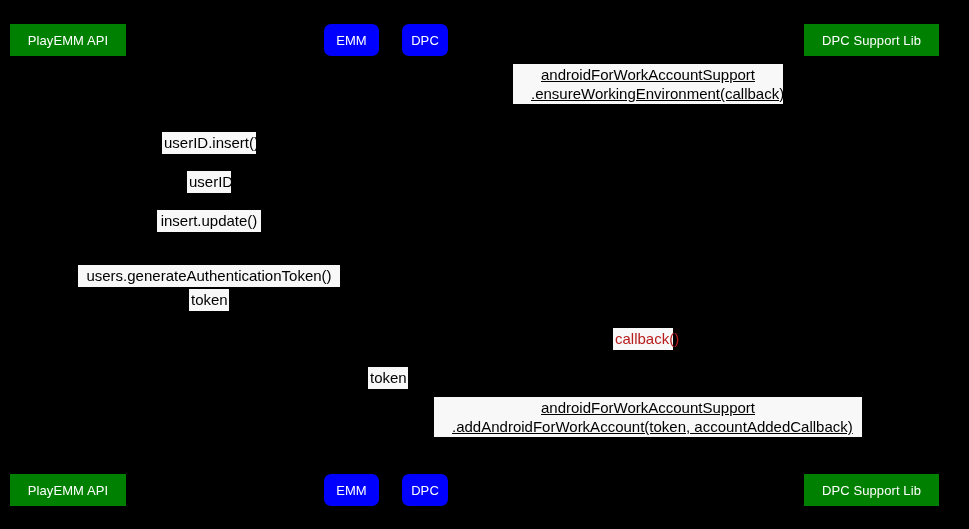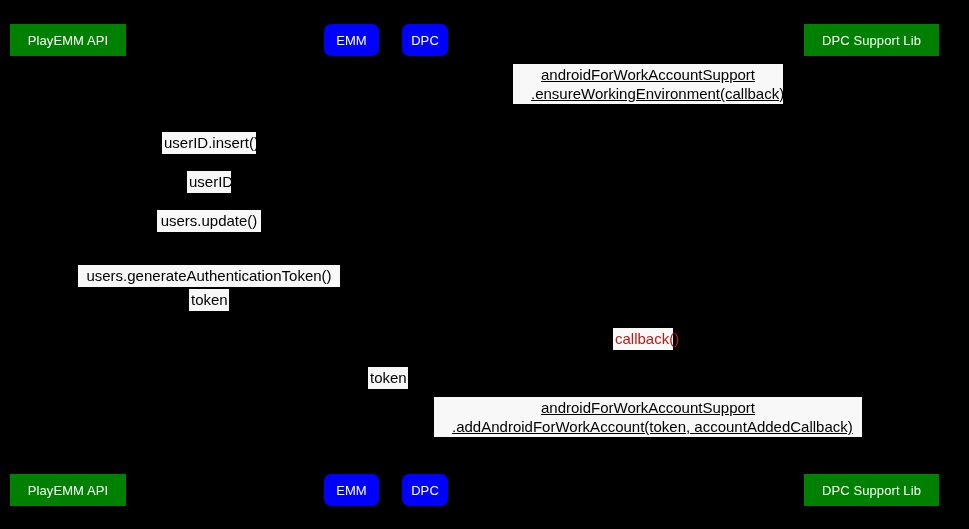--- a/index.html
+++ b/index.html
@@ -74,19 +74,19 @@
     </div>
     <div class="participant blue" style="left: 402px; top: 474px; width: 46px; height: 32px; background: rgb(0, 0, 255); color: rgb(255, 255, 255);">
       <span>DPC</span>
     </div>
     <div class="participant green" style="left: 804px; top: 474px; width: 135px; height: 32px; background: rgb(0, 128, 0); color: rgb(255, 255, 255);">
       <span>DPC Support Lib</span>
     </div>
     <div class="msg-label two-line" style="left: 513px; top: 64px; width: 270px; height: 40px; background: rgb(248, 248, 248); color: rgb(0, 0, 0);"><span class="msg-line">androidForWorkAccountSupport</span><span class="msg-line">.ensureWorkingEnvironment(callback)</span></div>
     <div class="msg-label" style="left: 162px; top: 132px; width: 94px; height: 22px; background: rgb(248, 248, 248); color: rgb(0, 0, 0);"><span class="msg-line">userID.insert()</span></div>
     <div class="msg-label" style="left: 187px; top: 171px; width: 44px; height: 22px; background: rgb(248, 248, 248); color: rgb(0, 0, 0);"><span class="msg-line">userID</span></div>
-    <div class="msg-label" style="left: 157px; top: 210px; width: 104px; height: 22px; background: rgb(248, 248, 248); color: rgb(0, 0, 0);"><span class="msg-line">users.update()</span></div>
+    <div class="msg-label" style="left: 157px; top: 210px; width: 104px; height: 22px; background: rgb(248, 248, 248); color: rgb(0, 0, 0);"><span class="msg-line">insert.update()</span></div>
     <div class="msg-label" style="left: 78px; top: 249px; width: 262px; height: 22px; background: rgb(248, 248, 248); color: rgb(0, 0, 0); margin-top: 16px;"><span class="msg-line">users.generateAuthenticationToken()</span></div>
     <div class="msg-label" style="left: 189px; top: 289px; width: 40px; height: 22px; background: rgb(248, 248, 248); color: rgb(0, 0, 0);"><span class="msg-line">token</span></div>
     <div class="msg-label" style="left: 613px; top: 328px; width: 60px; height: 22px; background: rgb(248, 248, 248); color: #b91c1c;"><span class="msg-line">callback()</span></div>
     <div class="msg-label" style="left: 368px; top: 367px; width: 40px; height: 22px; background: rgb(248, 248, 248); color: rgb(0, 0, 0);"><span class="msg-line">token</span></div>
     <div class="msg-label two-line" style="left: 434px; top: 397px; width: 428px; height: 40px; background: rgb(248, 248, 248); color: rgb(0, 0, 0);"><span class="msg-line">androidForWorkAccountSupport</span><span class="msg-line">.addAndroidForWorkAccount(token, accountAddedCallback)</span></div>
   </div>
 
 </body></html>

